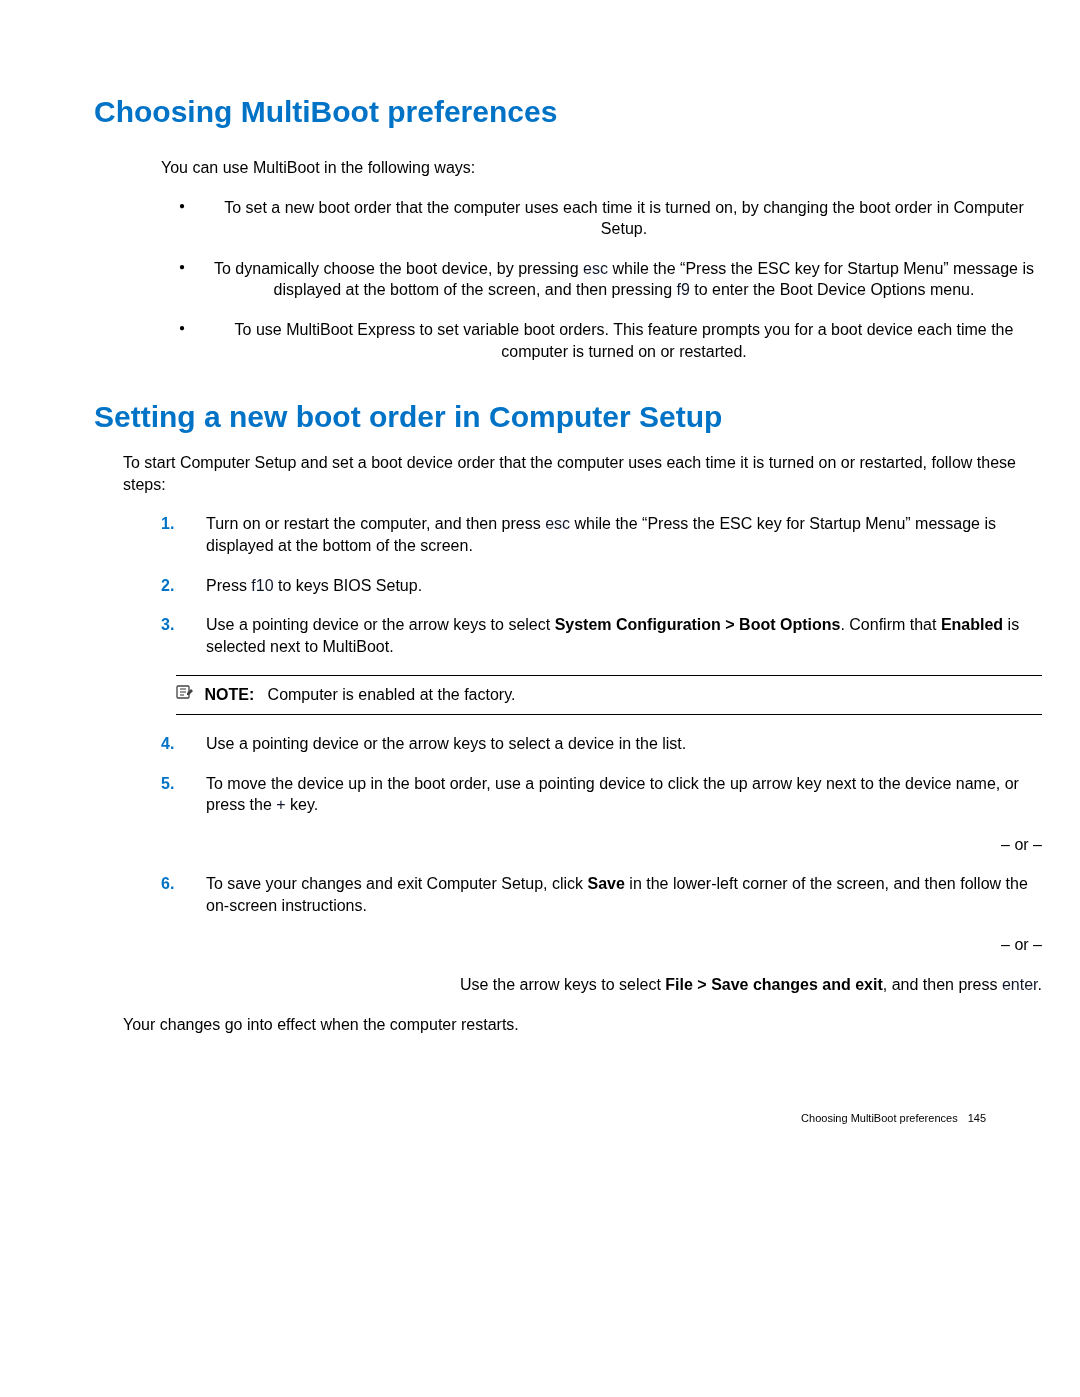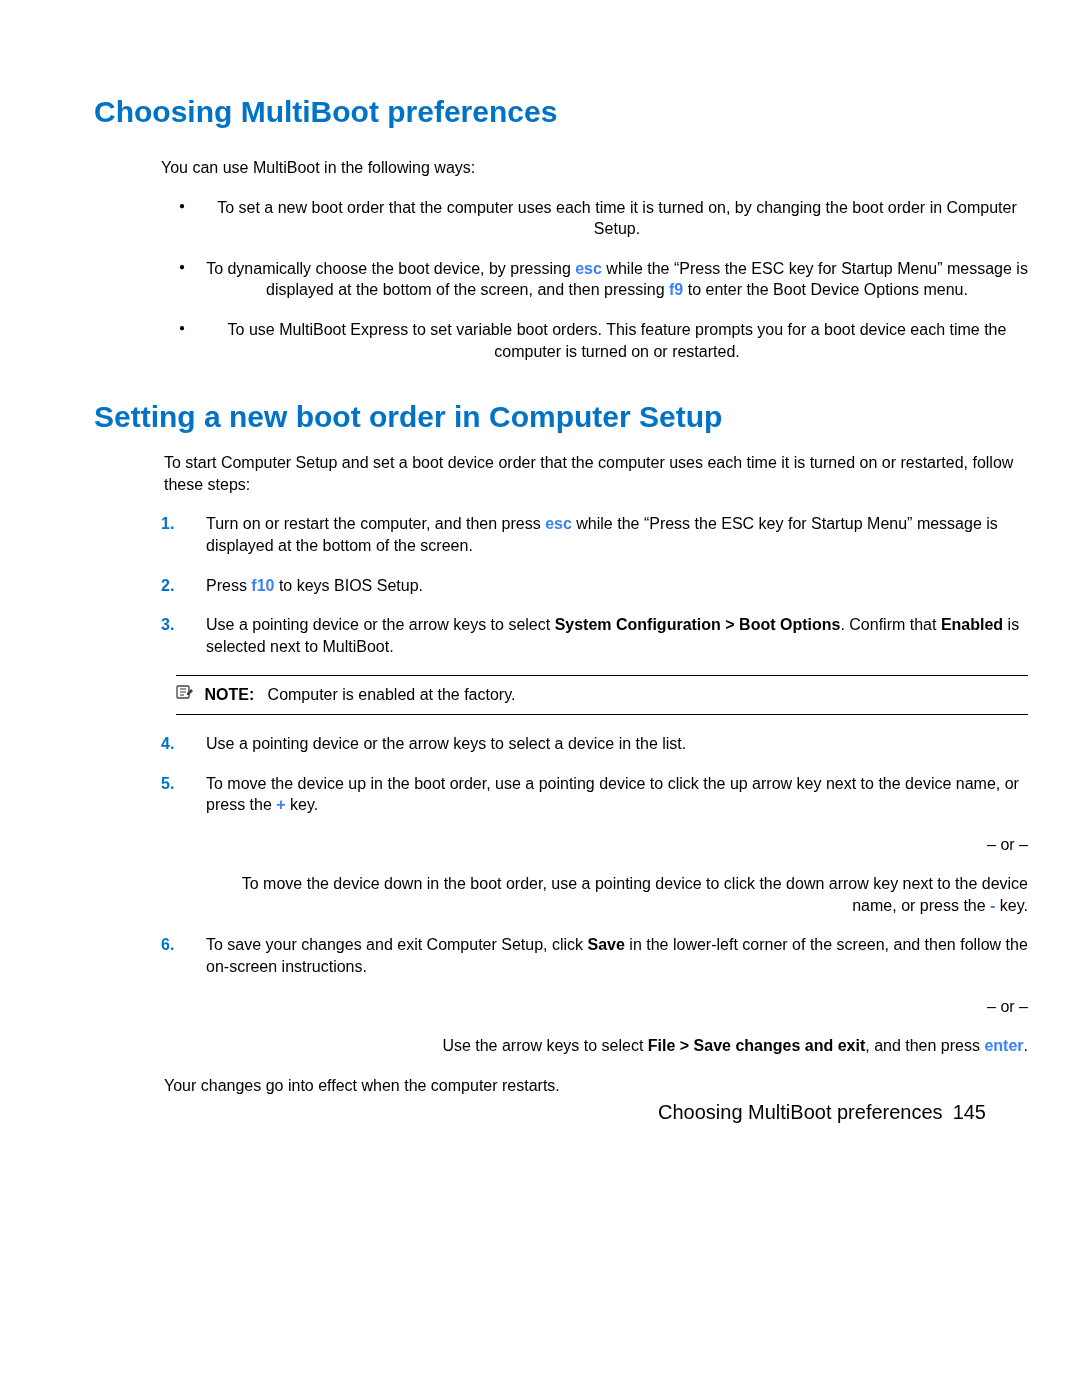--- a/index.html
+++ b/index.html
@@ -7,41 +7,41 @@
     font-size: 16px;
     color: #000;
     background: #fff;
     margin: 0;
     padding: 0;
   }
   .page {
     width: 1080px;
     height: 1179px;
     box-sizing: border-box;
-    padding: 95px 52px 40px 94px;
+    padding: 95px 38px 40px 94px;
     position: relative;
   }
   h1.section-title {
     color: #0073c7;
     font-size: 30px;
     font-weight: bold;
     margin: 0 0 28px 0;
   }
   h2.subsection-title {
     color: #0073c7;
     font-size: 30px;
     font-weight: bold;
     margin: 38px 0 18px 0;
   }
   .intro-text {
     margin: 0 0 18px 67px;
     line-height: 1.35;
   }
   .body-text {
-    margin: 0 0 18px 70px;
+    margin: 0 0 18px 29px;
     line-height: 1.35;
   }
   ul.bullets {
     list-style: none;
     padding: 0;
     margin: 0 0 0 67px;
     text-align: center;
   }
   ul.bullets > li {
     position: relative;
@@ -70,22 +70,21 @@
     line-height: 1.35;
   }
   .step-num {
     position: absolute;
     left: 0;
     top: 0;
     color: #0073c7;
     font-weight: bold;
   }
   .kw {
-    color: #3b82f6;
-    font-weight: bold;
+    color: #0f172a;
   }
   .bold {
     font-weight: bold;
   }
   .note-box {
     border-top: 1px solid #000;
     border-bottom: 1px solid #000;
     padding: 8px 0 8px 0;
     margin: 0 0 18px 82px;
     line-height: 1.35;
@@ -102,21 +101,21 @@
   }
   .sub-block {
     margin: 18px 0 0 0;
     line-height: 1.35;
     text-align: right;
   }
   .footer {
     position: absolute;
     bottom: 55px;
     right: 94px;
-    font-size: 20px;
+    font-size: 11px;
   }
   .footer-num {
     margin-left: 10px;
   }
 </style>
 </head>
 <body>
 
 <div class="page">
 
@@ -171,23 +170,20 @@
 
   <ol class="steps" style="counter-reset: step 3;">
     <li>
       <span class="step-num">4.</span>
       <span>Use a pointing device or the arrow keys to select a device in the list.</span>
     </li>
     <li>
       <span class="step-num">5.</span>
       <span>To move the device up in the boot order, use a pointing device to click the up arrow key next to the device name, or press the </span><span class="kw">+</span><span> key.</span>
       <div class="sub-block">– or –</div>
-      <div class="sub-block">
-        <span>To move the device down in the boot order, use a pointing device to click the down arrow key next to the device name, or press the </span><span class="kw">-</span><span> key.</span>
-      </div>
     </li>
     <li>
       <span class="step-num">6.</span>
       <span>To save your changes and exit Computer Setup, click </span><span class="bold">Save</span><span> in the lower-left corner of the screen, and then follow the on-screen instructions.</span>
       <div class="sub-block">– or –</div>
       <div class="sub-block">
         <span>Use the arrow keys to select </span><span class="bold">File &gt; Save changes and exit</span><span>, and then press </span><span class="kw">enter</span><span>.</span>
       </div>
     </li>
   </ol>

